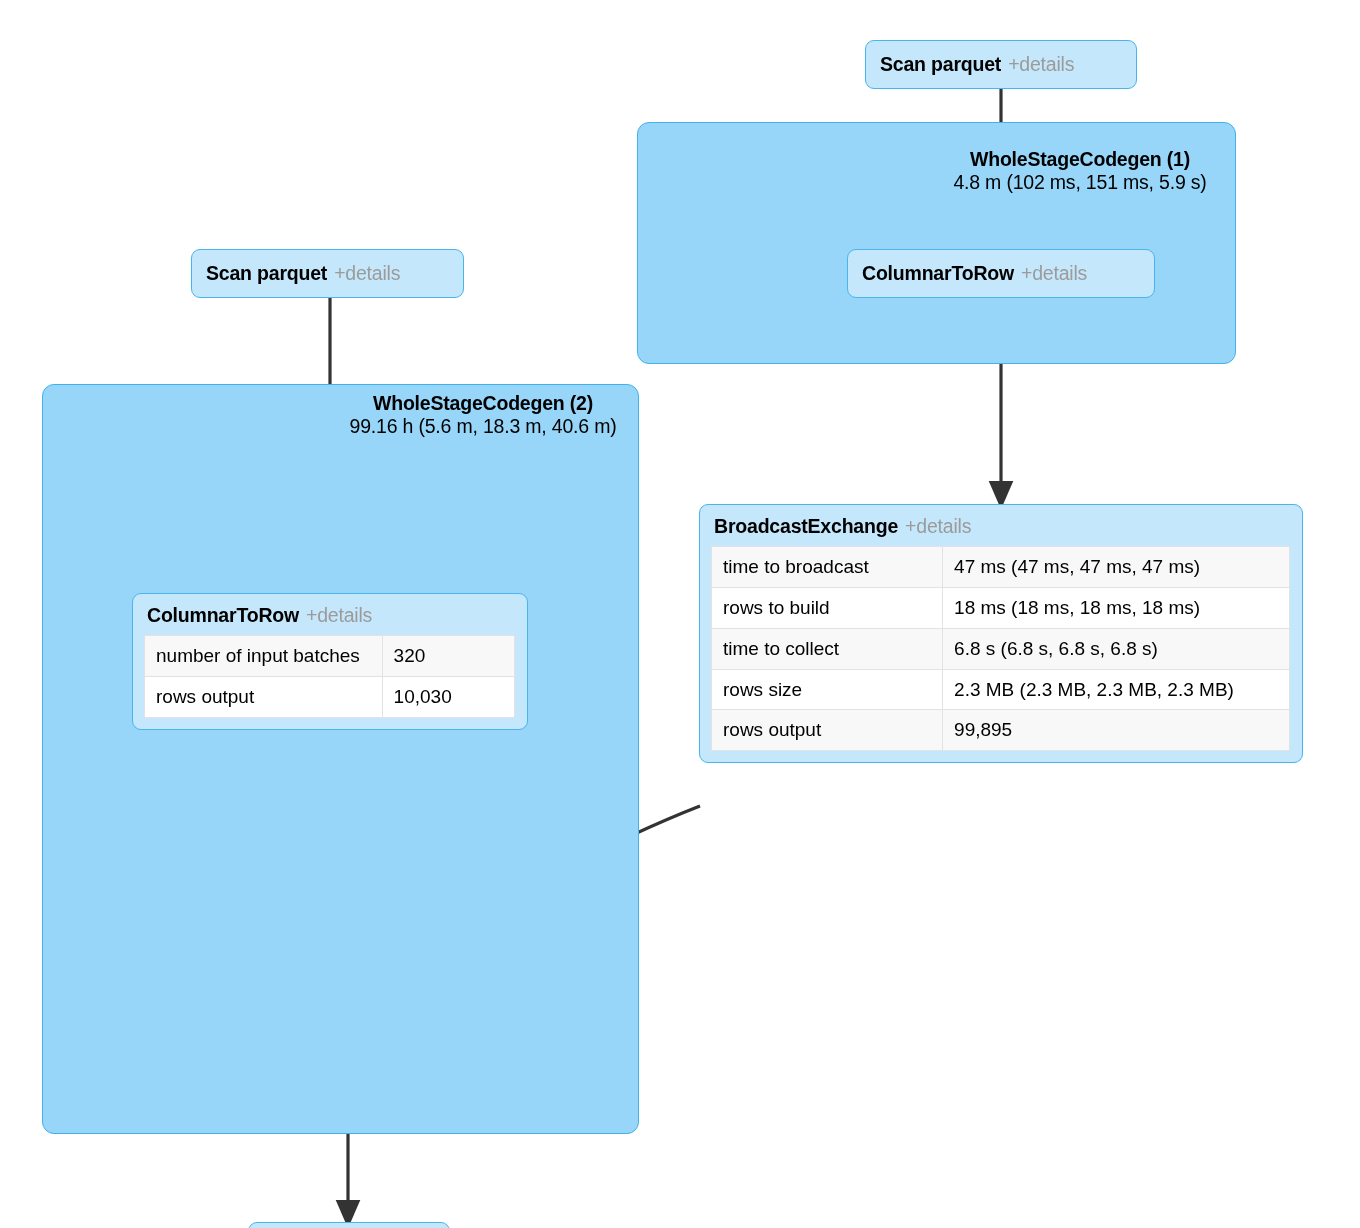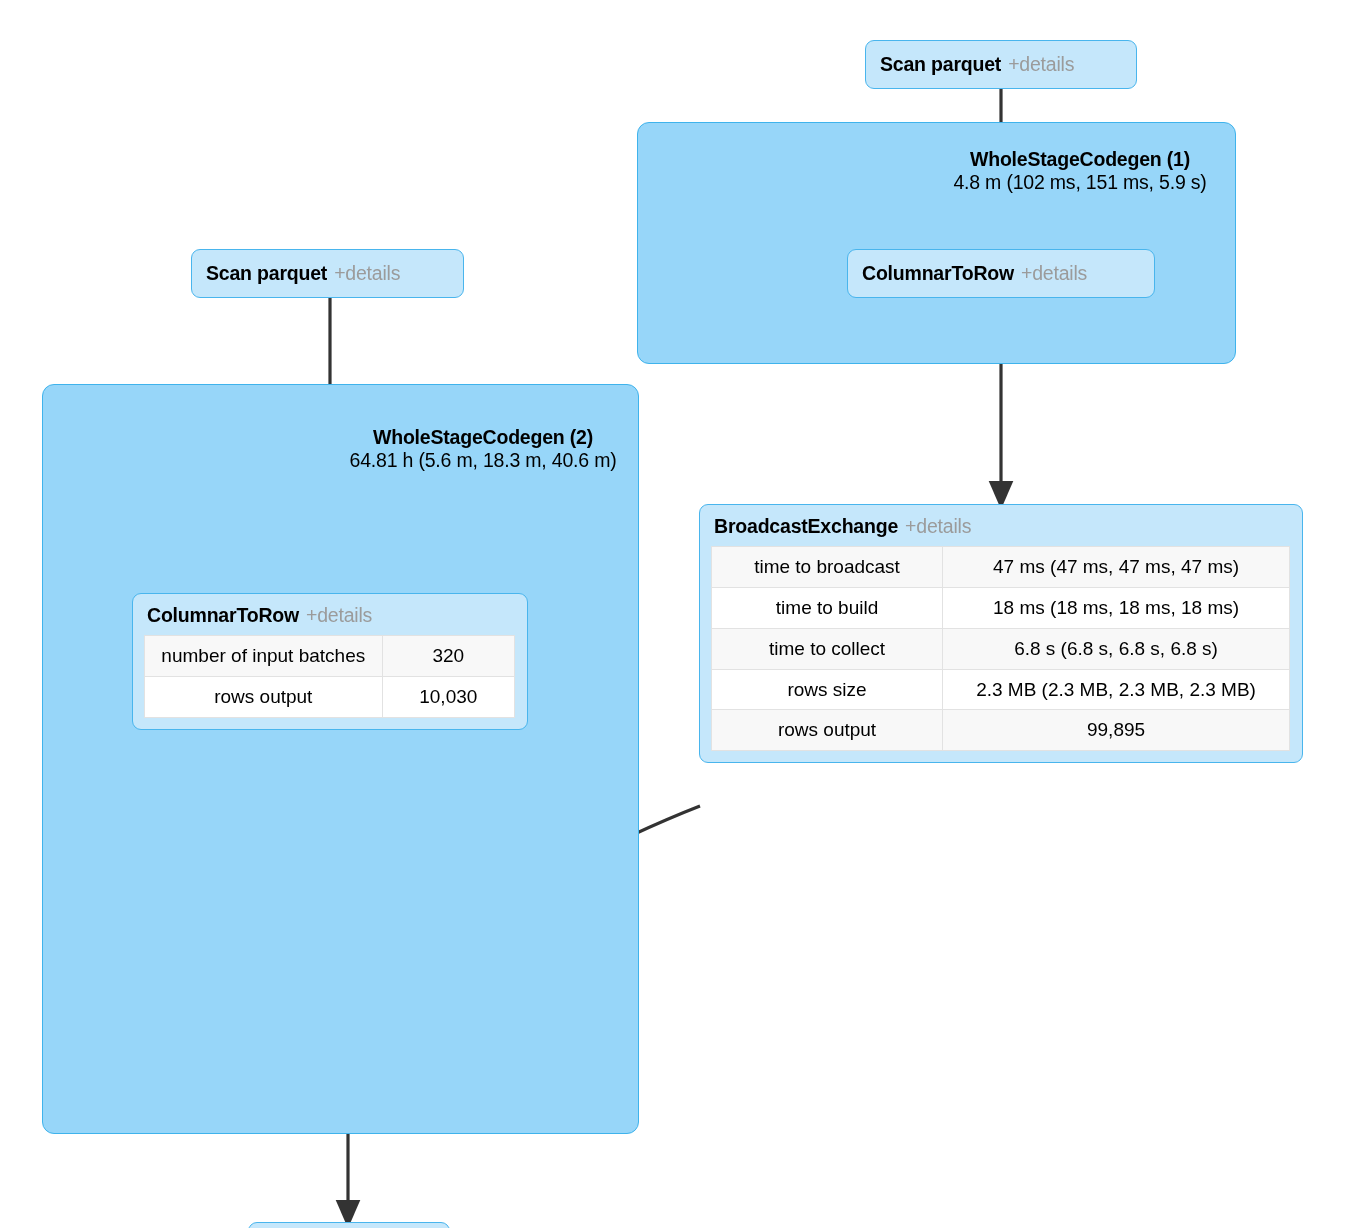--- a/index.html
+++ b/index.html
@@ -99,21 +99,20 @@
   }
   .node-box .node-title {
     display: block;
     margin: 1px 0 8px 3px;
   }
   .metrics-table {
     border-collapse: collapse;
     width: 100%;
     background: #ffffff;
     table-layout: fixed;
-    text-align: center;
   }
   .metrics-table td {
     border: 1px solid #e2e2e2;
     padding: 9px 11px;
     font-size: 19px;
     color: #000000;
     line-height: 1.15;
     white-space: nowrap;
     overflow: hidden;
   }
@@ -161,23 +160,23 @@
     <path d="M348,1077 L348,1213" stroke="#333333" stroke-width="3.2" fill="none" marker-end="url(#arrowhead)"></path>
   </svg>
 
   <div class="cluster" style="left:637px; top:122px; width:599px; height:242px;"></div>
   <div class="cluster-label" style="left:760px; top:148px; width:640px;">
     <span class="cl-title">WholeStageCodegen (1)</span>
     <span class="cl-metric">4.8 m (102 ms, 151 ms, 5.9 s)</span>
   </div>
 
   <div class="cluster" style="left:42px; top:384px; width:597px; height:750px;"></div>
-  <div class="cluster-label" style="left:163px; top:426px; width:640px;">
+  <div class="cluster-label" style="left:163px; top:392px; width:640px;">
     <span class="cl-title">WholeStageCodegen (2)</span>
-    <span class="cl-metric">64.81 h (5.6 m, 18.3 m, 40.6 m)</span>
+    <span class="cl-metric">99.16 h (5.6 m, 18.3 m, 40.6 m)</span>
   </div>
 
   <div class="node" style="left:865px; top:40px; width:272px; height:49px;">
     <span class="node-title">
       <span class="nm">Scan parquet</span><span class="nd">+details</span>
     </span>
   </div>
 
   <div class="node" style="left:847px; top:249px; width:308px; height:49px;">
     <span class="node-title">
@@ -213,21 +212,21 @@
     <span class="node-title">
       <span class="nm">BroadcastExchange</span><span class="nd">+details</span>
     </span>
     <table class="metrics-table">
       <tbody>
         <tr>
           <td class="m-name" style="width:36%;">time to broadcast</td>
           <td class="m-val">47 ms (47 ms, 47 ms, 47 ms)</td>
         </tr>
         <tr>
-          <td class="m-name">time to build</td>
+          <td class="m-name">rows to build</td>
           <td class="m-val">18 ms (18 ms, 18 ms, 18 ms)</td>
         </tr>
         <tr>
           <td class="m-name">time to collect</td>
           <td class="m-val">6.8 s (6.8 s, 6.8 s, 6.8 s)</td>
         </tr>
         <tr>
           <td class="m-name">rows size</td>
           <td class="m-val">2.3 MB (2.3 MB, 2.3 MB, 2.3 MB)</td>
         </tr>

